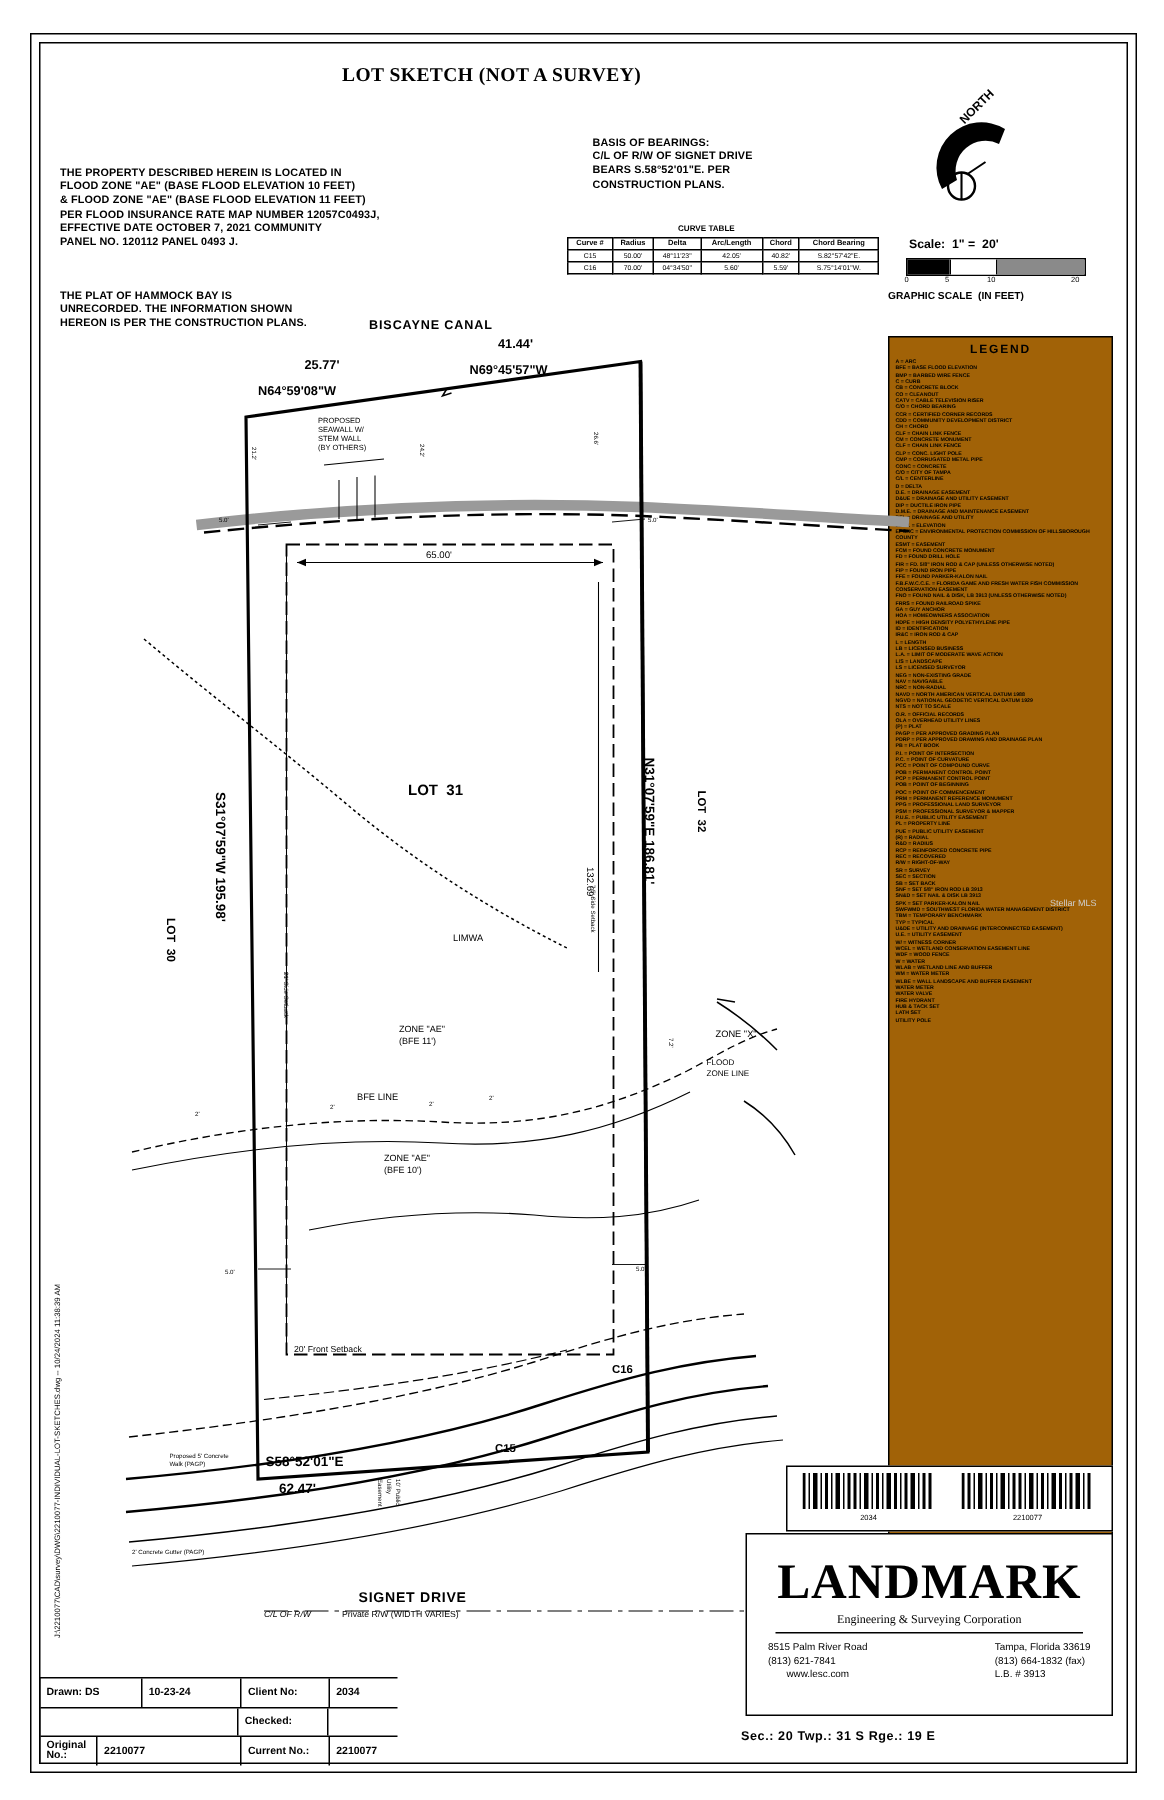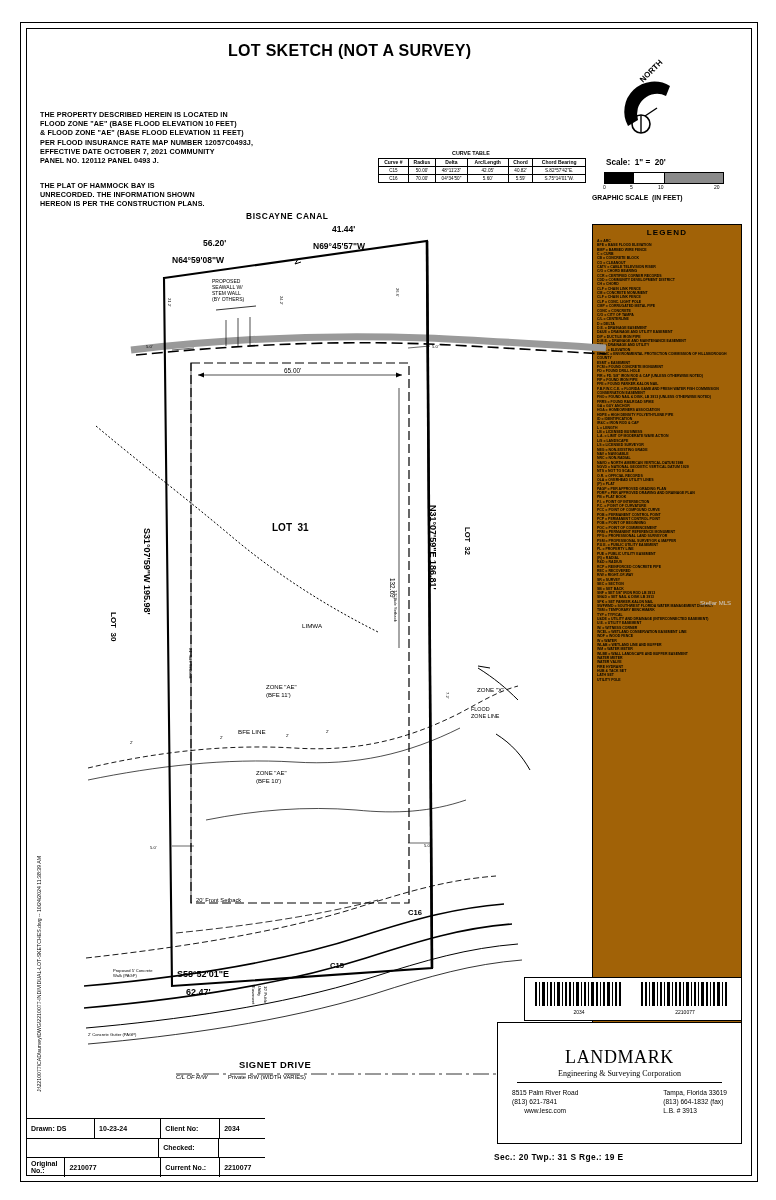--- a/index.html
+++ b/index.html
@@ -2,42 +2,42 @@
 <html><head>
 <meta charset="utf-8">
 <style>
   html,body{margin:0;padding:0;background:#ffffff;}
   body{width:776px;height:1200px;font-family:"Liberation Sans",sans-serif;color:#000;}
   .sheet{position:relative;width:776px;height:1200px;overflow:hidden;background:#fff;}
   .border-outer{position:absolute;left:20px;top:22px;width:736px;height:1158px;border:1.5px solid #000;}
   .border-inner{position:absolute;left:26px;top:28px;width:724px;height:1146px;border:0.8px solid #000;}
   .t{position:absolute;white-space:pre;}
   .note{font-size:7.2px;line-height:9.2px;font-weight:bold;letter-spacing:.1px;}
-  .title{font-size:16px;font-weight:bold;letter-spacing:.3px;}
+  .title{font-size:13px;font-weight:bold;letter-spacing:.3px;font-family:Liberation Serif, serif;}
   .tiny{font-size:5px;line-height:6.1px;}
   .xtiny{font-size:4.1px;line-height:5.1px;}
   .bold{font-weight:bold;}
   
   .curvetbl{position:absolute;left:378px;top:158px;width:208px;border-collapse:collapse;font-size:4.6px;}
   .curvetbl td,.curvetbl th{border:0.6px solid #000;padding:0 1px;text-align:center;font-weight:normal;line-height:7px;}
   .curvetbl .hdr{font-size:5px;font-weight:bold;}
   
   .northwrap{position:absolute;left:614px;top:72px;width:70px;height:70px;}
   
   .scalebar{position:absolute;left:604px;top:172px;width:118px;height:10px;border:0.8px solid #000;display:flex;}
   .scalebar div{height:100%;}
   
   .legendbox{position:absolute;left:592px;top:224px;width:148px;height:822px;border:0.9px solid #000;background:#a16207;}
   .legendtitle{font-size:8px;font-weight:bold;letter-spacing:1.2px;text-align:center;margin-top:3px;}
   .legendlist{margin:2px 0 0 4px;font-size:3.5px;line-height:4.35px;font-weight:bold;}
   
   svg.draw{position:absolute;left:26px;top:28px;}
   
   .lmbox{position:absolute;left:497px;top:1022px;width:243px;height:120px;border:1px solid #000;background:#fff;}
-  .lmname{font-size:18px;font-weight:normal;letter-spacing:.6px;text-align:center;margin-top:24px;font-family:"Liberation Serif",serif;}
+  .lmname{font-size:33px;font-weight:bold;letter-spacing:.6px;text-align:center;margin-top:14px;font-family:"Liberation Serif",serif;}
   .lmsub{font-size:8px;text-align:center;margin-top:1px;font-family:"Liberation Serif",serif;}
   .lmrule{width:205px;height:1px;background:#000;margin:4px auto 0;}
   .lmaddr{display:flex;justify-content:space-between;padding:5px 14px 0;font-size:6.6px;line-height:9px;}
   .lmweb{text-align:center;font-size:6.6px;}
   
   .bcbox{position:absolute;left:524px;top:977px;width:216px;height:42px;border:1px solid #000;background:#fff;}
   .bc{position:absolute;top:4px;height:24px;}
   .bclbl{position:absolute;font-size:5px;text-align:center;}
   
   .tb{position:absolute;left:26px;top:1118px;width:238px;height:56px;border-top:1px solid #000;border-left:1px solid #000;}
@@ -52,26 +52,30 @@
 
   <div class="border-outer"></div>
   <div class="border-inner"></div>
 
   <div class="t note" style="left:40px;top:110px;width:230px;">THE PROPERTY DESCRIBED HEREIN IS LOCATED IN
 FLOOD ZONE "AE" (BASE FLOOD ELEVATION 10 FEET)
 &amp; FLOOD ZONE "AE" (BASE FLOOD ELEVATION 11 FEET)
 PER FLOOD INSURANCE RATE MAP NUMBER 12057C0493J,
 EFFECTIVE DATE OCTOBER 7, 2021 COMMUNITY
 PANEL NO. 120112 PANEL 0493 J.</div>
-  <div class="t note" style="left:40px;top:181px;width:210px;">THE PLAT OF HAMMOCK BAY IS
+  <div class="t note" style="left:40px;top:192px;width:210px;">THE PLAT OF HAMMOCK BAY IS
 UNRECORDED. THE INFORMATION SHOWN
 HEREON IS PER THE CONSTRUCTION PLANS.</div>
 
   <div class="t title" style="left:228px;top:42px;">LOT SKETCH (NOT A SURVEY)</div>
 
+  <div class="t note" style="left:395px;top:90px;width:180px;">BASIS OF BEARINGS:
+C/L OF R/W OF SIGNET DRIVE
+BEARS S.58°52'01"E. PER
+CONSTRUCTION PLANS.</div>
 
   <div class="northwrap">
     <svg width="70" height="70" viewBox="0 0 70 70">
       <path d="M14 54 A30 30 0 0 1 56 14 L52 24 A20 20 0 0 0 24 48 Z" fill="#000"></path>
       <circle cx="27" cy="52" r="9" fill="none" stroke="#000" stroke-width="1.6"></circle>
       <path d="M27 43 L27 61" stroke="#000" stroke-width="1.4"></path>
       <path d="M31 44 L43 36" stroke="#000" stroke-width="1.4"></path>
     </svg>
     <div class="t bold" style="left:24px;top:6px;font-size:8px;transform:rotate(-45deg);transform-origin:0 0;">NORTH</div>
   </div>
@@ -277,21 +281,21 @@
     <g stroke="#000" stroke-width="0.6">
       <line x1="146" y1="322" x2="168" y2="320"></line>
       <line x1="382" y1="320" x2="404" y2="318"></line>
       <line x1="146" y1="818" x2="168" y2="818"></line>
       <line x1="382" y1="815" x2="404" y2="815"></line>
     </g>
   </svg>
 
   <div class="t bold" style="left:246px;top:211px;font-size:8.4px;letter-spacing:.6px;">BISCAYNE CANAL</div>
 
-  <div class="t bold" style="left:203px;top:238px;font-size:8.5px;">56.20'</div>
+  <div class="t bold" style="left:203px;top:238px;font-size:8.5px;">25.77'</div>
   <div class="t bold" style="left:172px;top:255px;font-size:8.5px;">N64°59'08"W</div>
   <div class="t bold" style="left:332px;top:224px;font-size:8.5px;">41.44'</div>
   <div class="t bold" style="left:313px;top:241px;font-size:8.5px;">N69°45'57"W</div>
 
   <div class="t bold" style="left:438px;top:505px;font-size:9px;transform:rotate(90deg);transform-origin:0 0;">N31°07'59"E 186.81'</div>
   <div class="t bold" style="left:152px;top:528px;font-size:9px;transform:rotate(90deg);transform-origin:0 0;">S31°07'59"W 195.98'</div>
 
   <div class="t bold" style="left:472px;top:527px;font-size:7.6px;transform:rotate(90deg);transform-origin:0 0;">LOT  32</div>
   <div class="t bold" style="left:118px;top:612px;font-size:8px;transform:rotate(90deg);transform-origin:0 0;">LOT  30</div>
   <div class="t bold" style="left:272px;top:522px;font-size:10px;">LOT  31</div>

